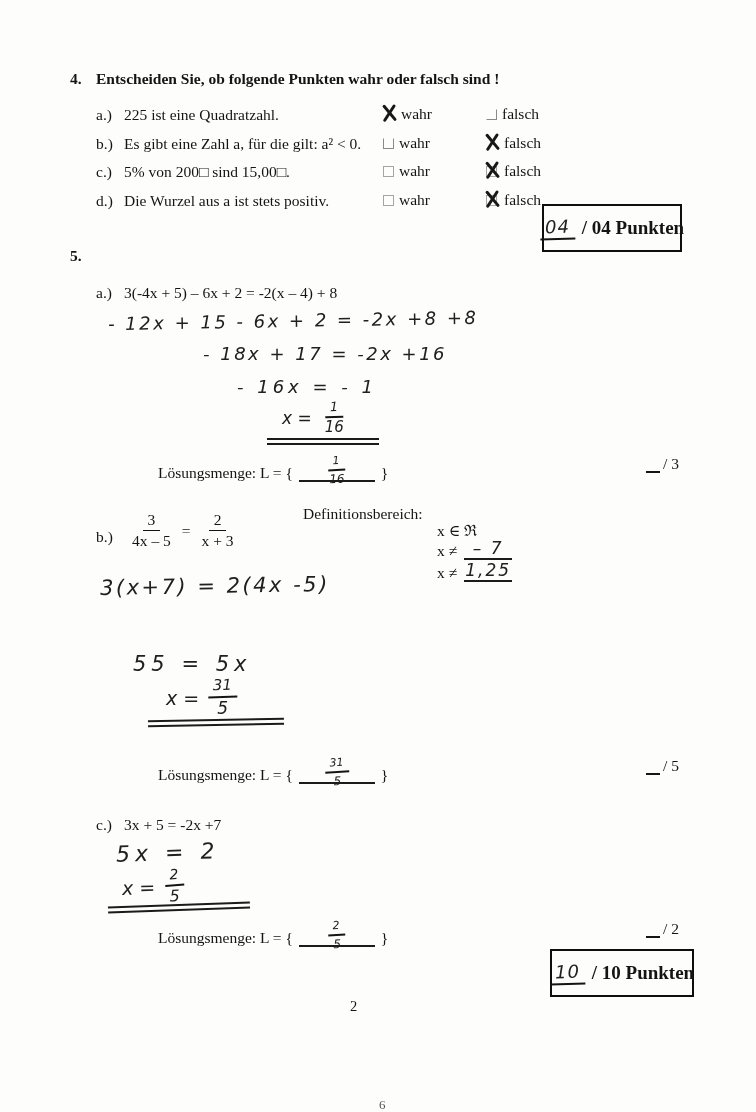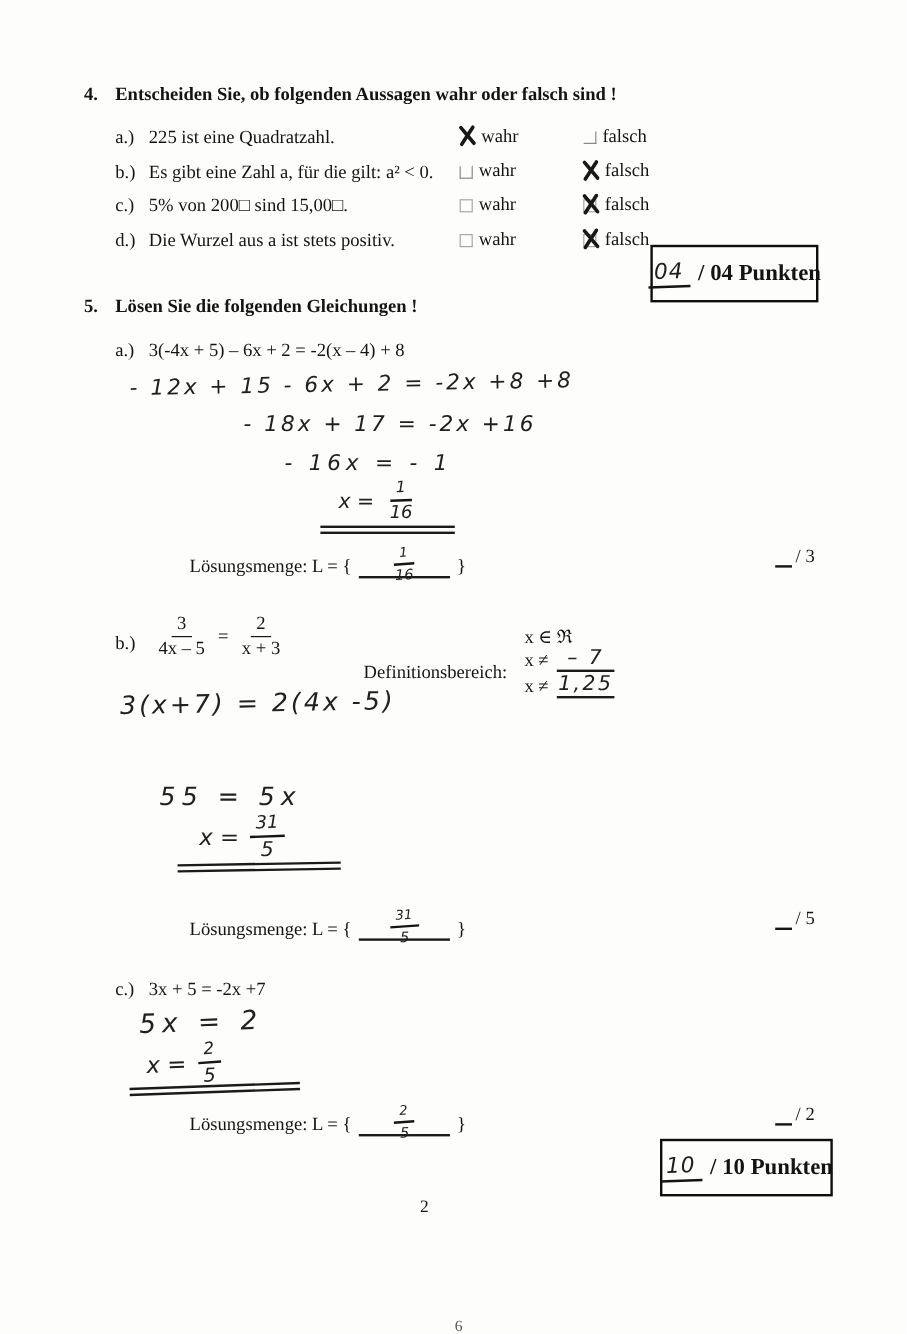--- a/index.html
+++ b/index.html
@@ -46,21 +46,21 @@
   .defline{position:absolute;display:flex;align-items:flex-end;gap:7px;}
   .defblank{display:inline-block;min-width:48px;border-bottom:2px solid #1b1b1b;
         text-align:center;font-size:17px;letter-spacing:2px;line-height:1;padding-bottom:1px;}
 </style>
 </head>
 <body>
 
 <div class="page">
 
   <div class="abs serif bold" style="left:70px;top:70px;">4.</div>
-  <div class="abs serif bold" style="left:96px;top:70px;">Entscheiden Sie, ob folgenden Aussagen wahr oder falsch sind !</div>
+  <div class="abs serif bold" style="left:96px;top:70px;">Entscheiden Sie, ob folgende Punkten wahr oder falsch sind !</div>
 
   <div class="abs row" style="left:96px;top:106px;width:290px;">
     <span class="serif lbl">a.)</span>
     <span class="serif">225 ist eine Quadratzahl.</span>
   </div>
   <div class="abs cell" style="left:383px;top:106px;">
     <span class="xwrap">
         <span class="xmark"></span>
       </span>
     <span class="serif">wahr</span>
@@ -116,21 +116,20 @@
       </span>
     <span class="serif">falsch</span>
   </div>
 
   <div class="scorebox" style="left:542px;top:204px;width:136px;height:44px;">
     <span class="hw hwscore">04</span>
     <span class="serif scoretext">/ 04 Punkten</span>
   </div>
 
   <div class="abs serif bold" style="left:70px;top:247px;">5.</div>
-  <div class="abs serif bold" style="left:96px;top:247px;">Lösen Sie die folgenden Gleichungen !</div>
 
   <div class="abs row" style="left:96px;top:284px;">
     <span class="serif lbl">a.)</span>
     <span class="serif">3(-4x + 5) – 6x + 2 = -2(x – 4) + 8</span>
   </div>
   <div class="abs hw hwline" style="left:108px;top:310px;font-size:18px;transform:rotate(-1deg);">- 12x + 15 - 6x + 2 = -2x +8 +8</div>
   <div class="abs hw hwline" style="left:203px;top:343px;font-size:18px;">- 18x + 17 = -2x +16</div>
   <div class="abs hw hwline" style="left:237px;top:376px;font-size:18px;letter-spacing:4px;">- 16x = - 1</div>
   <div class="abs hw" style="left:282px;top:400px;display:flex;align-items:center;gap:8px;font-size:17px;">
     <span>x =</span>
@@ -161,21 +160,21 @@
     <span class="frac pfrac serif">
       <span class="fn">3</span>
       <span class="fd">4x – 5</span>
     </span>
     <span class="serif">=</span>
     <span class="frac pfrac serif">
       <span class="fn">2</span>
       <span class="fd">x + 3</span>
     </span>
   </div>
-  <div class="abs serif" style="left:303px;top:552px;">Definitionsbereich:</div>
+  <div class="abs serif" style="left:303px;top:505px;">Definitionsbereich:</div>
   <div class="abs serif" style="left:437px;top:519px;">x ∈ ℜ</div>
   <div class="defline" style="left:437px;top:540px;">
     <span class="serif">x ≠</span>
     <span class="hw defblank">– 7</span>
   </div>
   <div class="defline" style="left:437px;top:562px;">
     <span class="serif">x ≠</span>
     <span class="hw defblank">1,25</span>
   </div>
   <div class="abs hw hwline" style="left:100px;top:574px;font-size:21px;transform:rotate(-1deg);">3(x+7) = 2(4x -5)</div>

